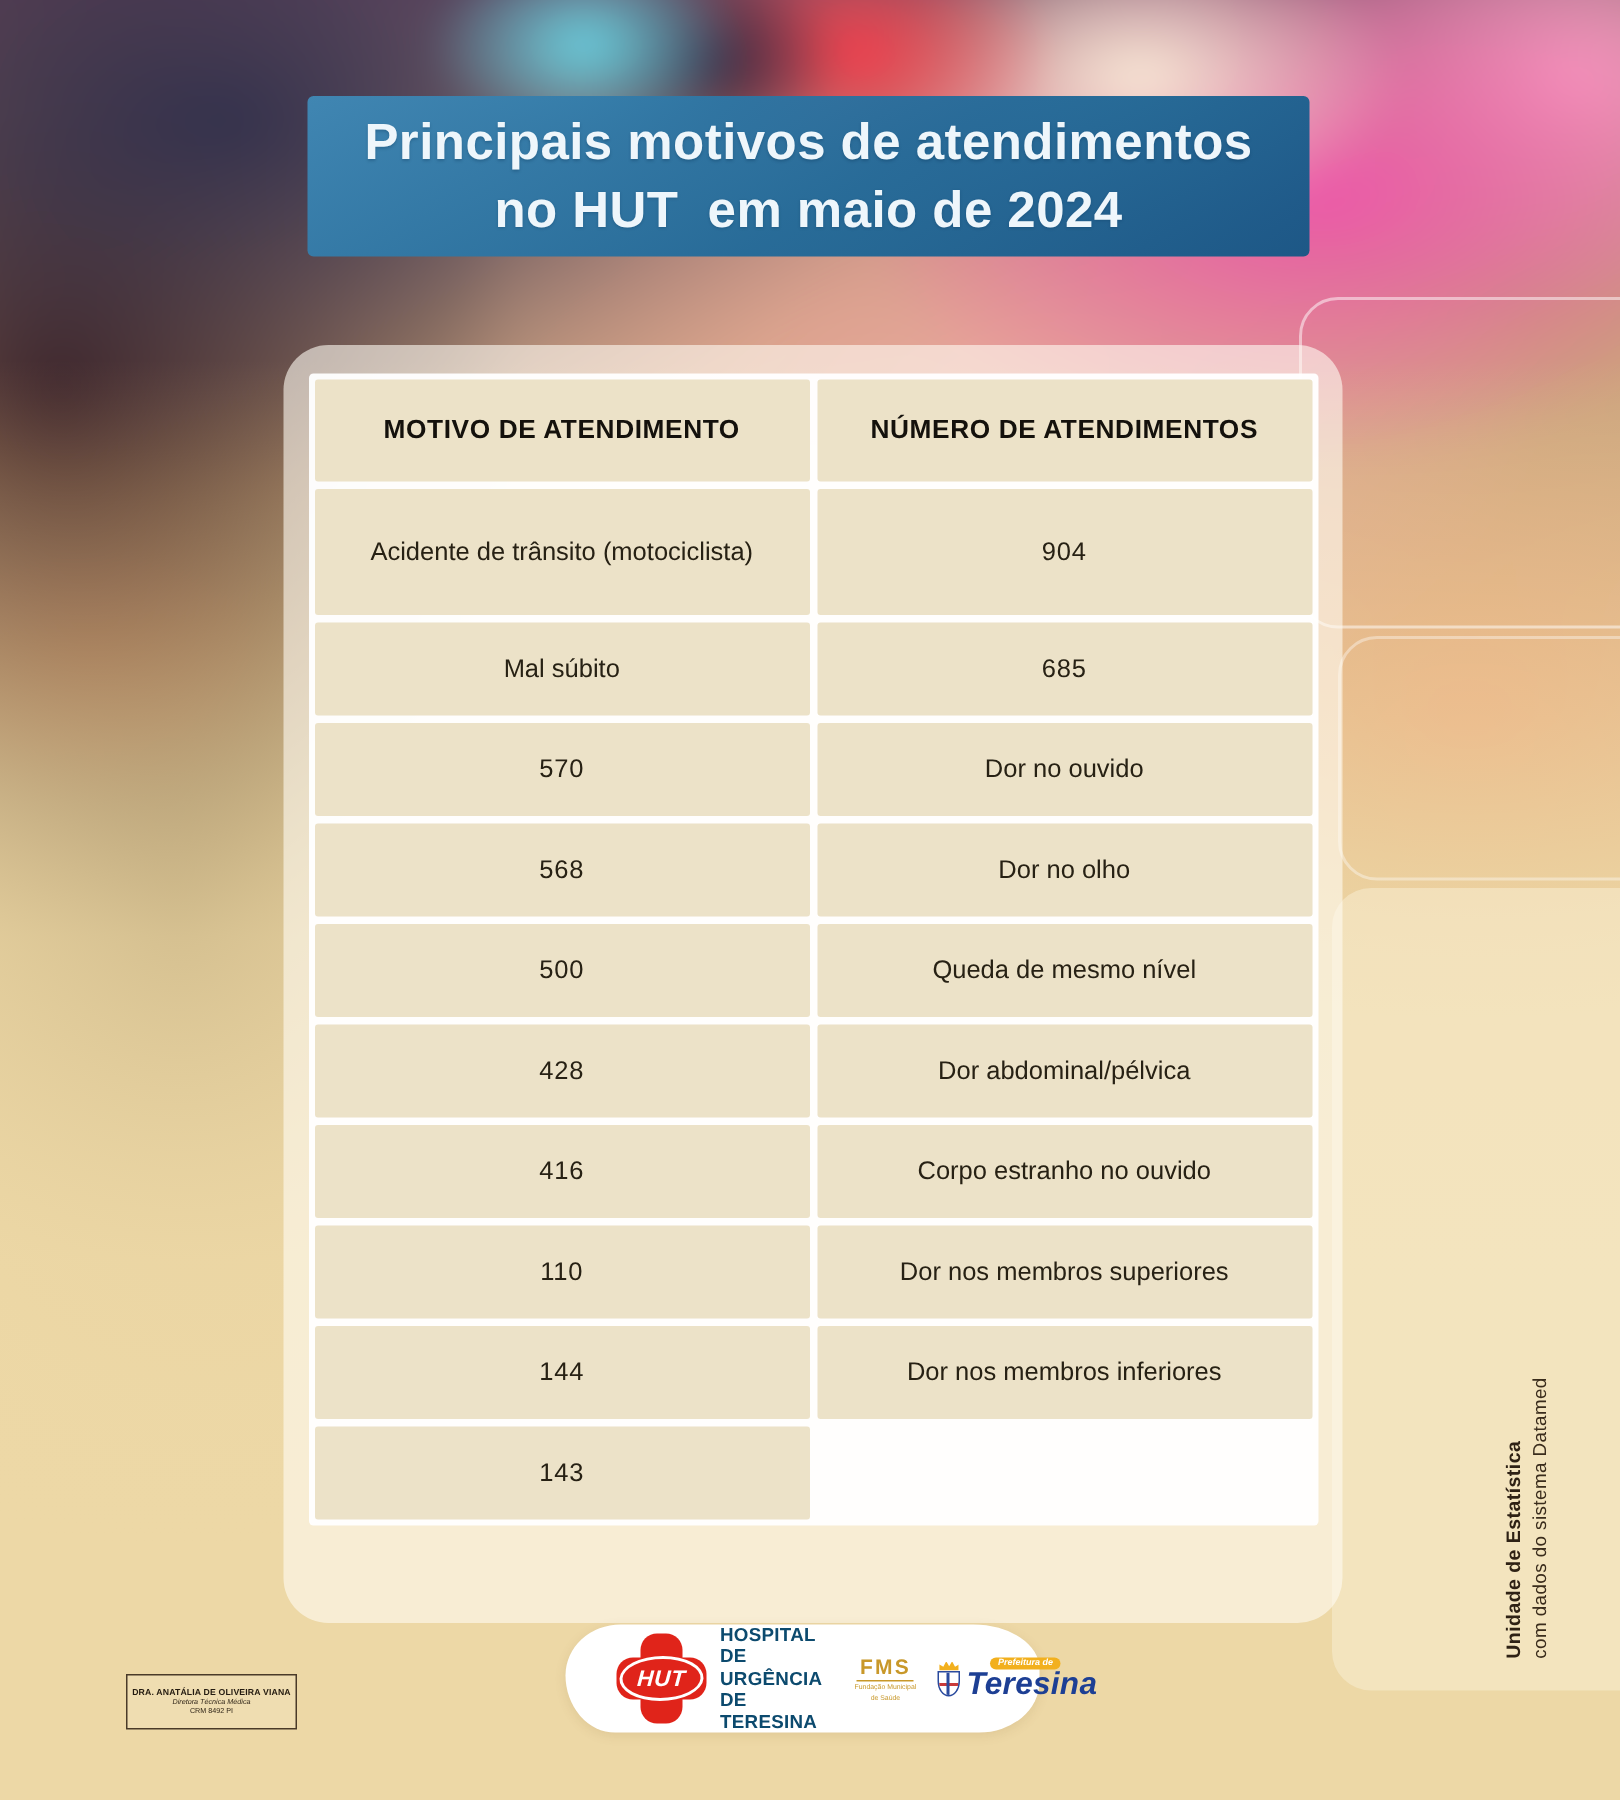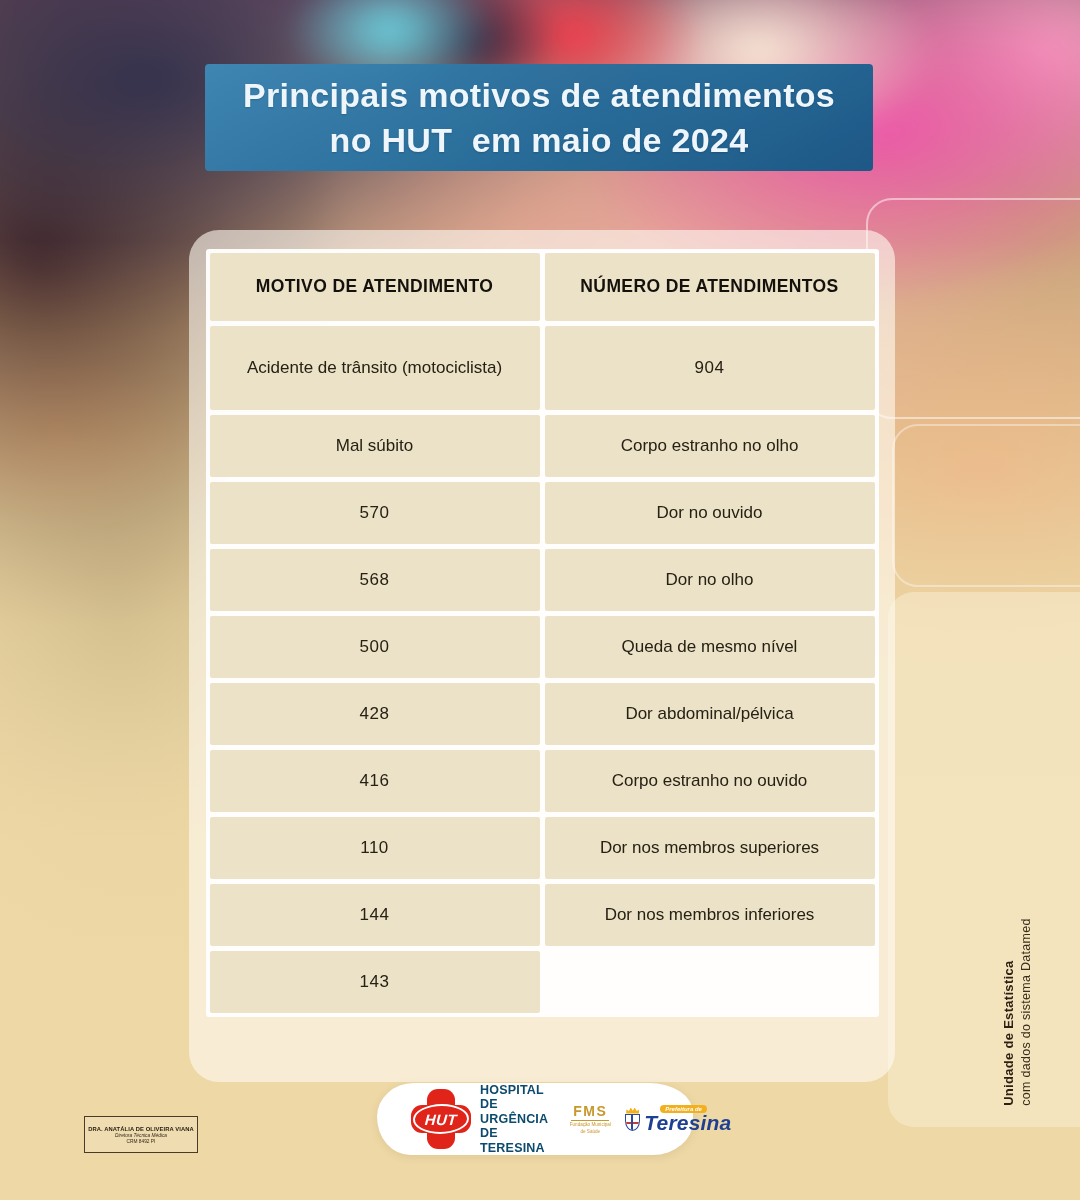--- a/index.html
+++ b/index.html
@@ -135,21 +135,21 @@
     <div>no HUT  em maio de 2024</div>
   </div>
 
   <div class="panel">
     <div class="tbl" id="tbl-body">
       <div class="cell head">MOTIVO DE ATENDIMENTO</div>
       <div class="cell head">NÚMERO DE ATENDIMENTOS</div>
     <div class="cell motivo">Acidente de trânsito (motociclista)</div>
         <div class="cell numero">904</div>
         <div class="cell motivo">Mal súbito</div>
-        <div class="cell motivo">Corpo estranho no olho</div>
+        <div class="cell numero">685</div>
         <div class="cell numero">570</div>
         <div class="cell motivo">Dor no ouvido</div>
         <div class="cell numero">568</div>
         <div class="cell motivo">Dor no olho</div>
         <div class="cell numero">500</div>
         <div class="cell motivo">Queda de mesmo nível</div>
         <div class="cell numero">428</div>
         <div class="cell motivo">Dor abdominal/pélvica</div>
         <div class="cell numero">416</div>
         <div class="cell motivo">Corpo estranho no ouvido</div>

